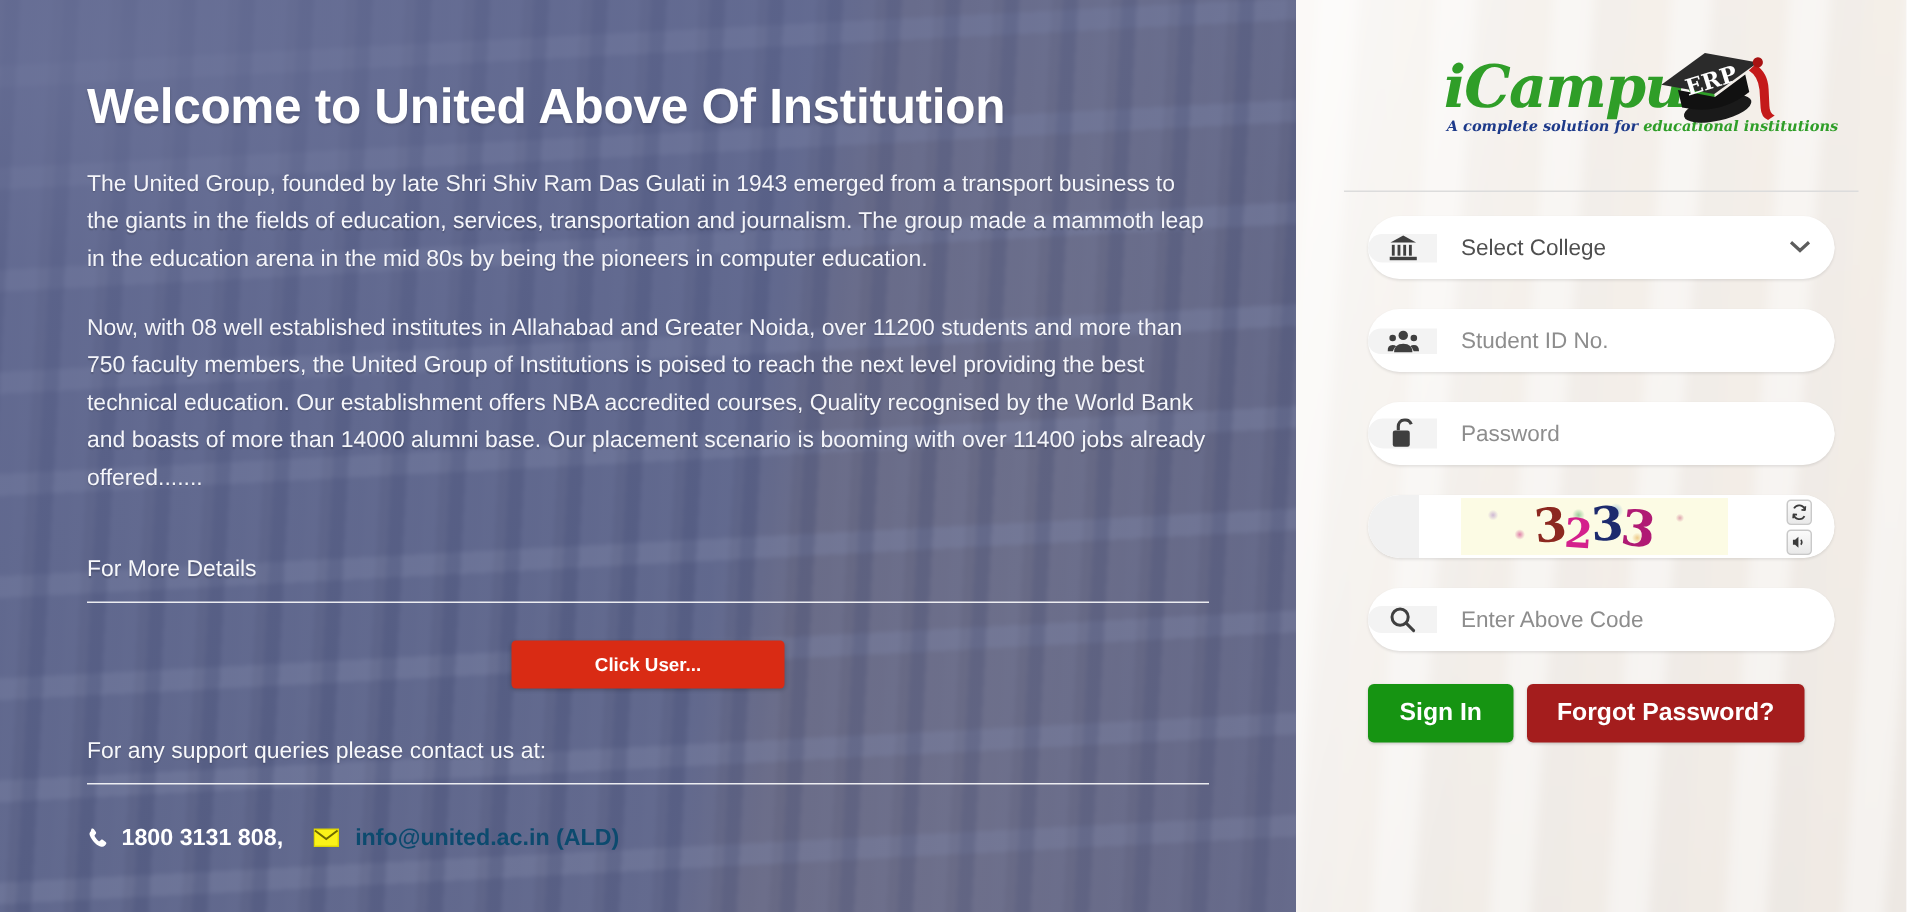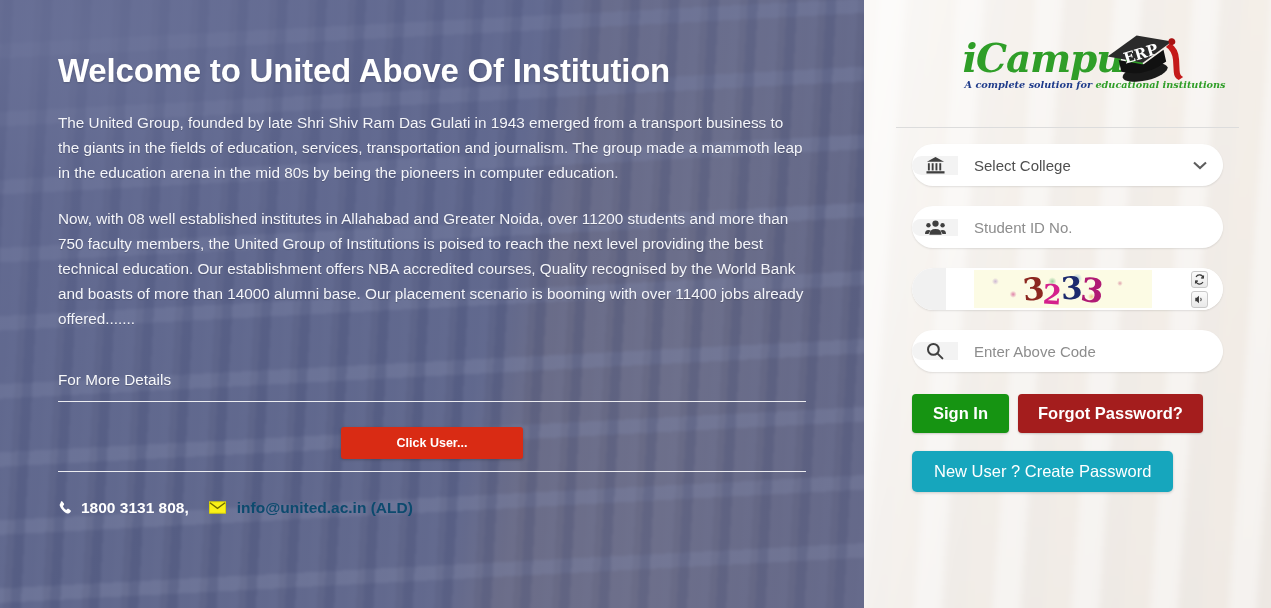--- a/index.html
+++ b/index.html
@@ -333,20 +333,21 @@
       <p class="intro-para">The United Group, founded by late Shri Shiv Ram Das Gulati in 1943 emerged from a transport business to the giants in the fields of education, services, transportation and journalism. The group made a mammoth leap in the education arena in the mid 80s by being the pioneers in computer education.</p>
       <p class="intro-para">Now, with 08 well established institutes in Allahabad and Greater Noida, over 11200 students and more than 750 faculty members, the United Group of Institutions is poised to reach the next level providing the best technical education. Our establishment offers NBA accredited courses, Quality recognised by the World Bank and boasts of more than 14000 alumni base. Our placement scenario is booming with over 11400 jobs already offered.......</p>
 
       <div class="more-details">For More Details</div>
       <hr class="hr-line">
 
       <div class="click-here-wrap">
         <button class="click-here-btn">Click User...</button>
       </div>
 
+      <div class="support-label">For any support queries please contact us at:</div>
       <hr class="hr-line">
 
       <div class="contact-row">
         <span class="phone-ico">
           <svg width="15" height="16" viewBox="0 0 16 16" fill="#ffffff">
             <path d="M3.2 1.1c.5-.4 1.2-.3 1.6.2l1.5 2c.3.4.3 1 0 1.4l-.8.9c-.2.2-.2.5-.1.7.5 1.1 1.6 2.6 3 3.6.2.2.5.1.7-.1l.8-.8c.4-.4.9-.4 1.3-.1l2.1 1.5c.5.4.6 1.1.2 1.6l-.9 1.1c-.6.7-1.6 1-2.5.7C7.6 13.6 3.4 9.6 1.9 5.5c-.3-.9 0-1.9.7-2.5l.6-1.9z"></path>
           </svg>
         </span>
         <span class="phone-num">1800 3131 808,</span>
         <span class="mail-ico">
@@ -416,20 +417,29 @@
               <path d="M4.6 16.2 q0-6 6.4-6 t6.4 6 z"></path>
               <circle cx="3.6" cy="6.2" r="2.3"></circle>
               <path d="M0 15.4 q0-4.2 3.6-4.2 q1.5 0 2.5.8 q-2 1.4-2.4 3.4z"></path>
               <circle cx="18.4" cy="6.2" r="2.3"></circle>
               <path d="M22 15.4 q0-4.2-3.6-4.2 q-1.5 0-2.5.8 q2 1.4 2.4 3.4z"></path>
             </svg>
           </div>
           <input class="field-ctl" type="text" placeholder="Student ID No." style="">
         </div>
 
+        <div class="field-row">
+          <div class="field-icon">
+            <svg width="17" height="20" viewBox="0 0 18 21" fill="#3f3f3f">
+              <path d="M6.6 8.2 V5.6 a3.6 3.6 0 0 1 7-1.2 l2.1-.8 A5.8 5.8 0 0 0 4.4 5.6 V8.2 z"></path>
+              <rect x="1.6" y="8.4" width="12" height="11.4" rx="1.6"></rect>
+            </svg>
+          </div>
+          <input class="field-ctl" type="password" placeholder="Password" style="">
+        </div>
 
         <div class="captcha-row">
           <div class="captcha-pad"></div>
           <div class="captcha-img-box">
             <div class="captcha-canvas">
               <div class="noise"></div>
               <div class="captcha-digits">
                 <span class="cd0">3</span>
                 <span class="cd1">2</span>
                 <span class="cd2">3</span>
@@ -463,20 +473,17 @@
             </svg>
           </div>
           <input class="field-ctl" type="text" placeholder="Enter Above Code" style="">
         </div>
 
         <div class="btn-row">
           <button class="btn btn-signin">Sign In</button>
           <button class="btn btn-forgot">Forgot Password?</button>
         </div>
 
-        <div class="new-user-wrap">
-          <button class="btn-newuser">New User ? Create Password</button>
-        </div>
 
       </div>
     </div>
   </div>
 </div>
 
 </body></html>

